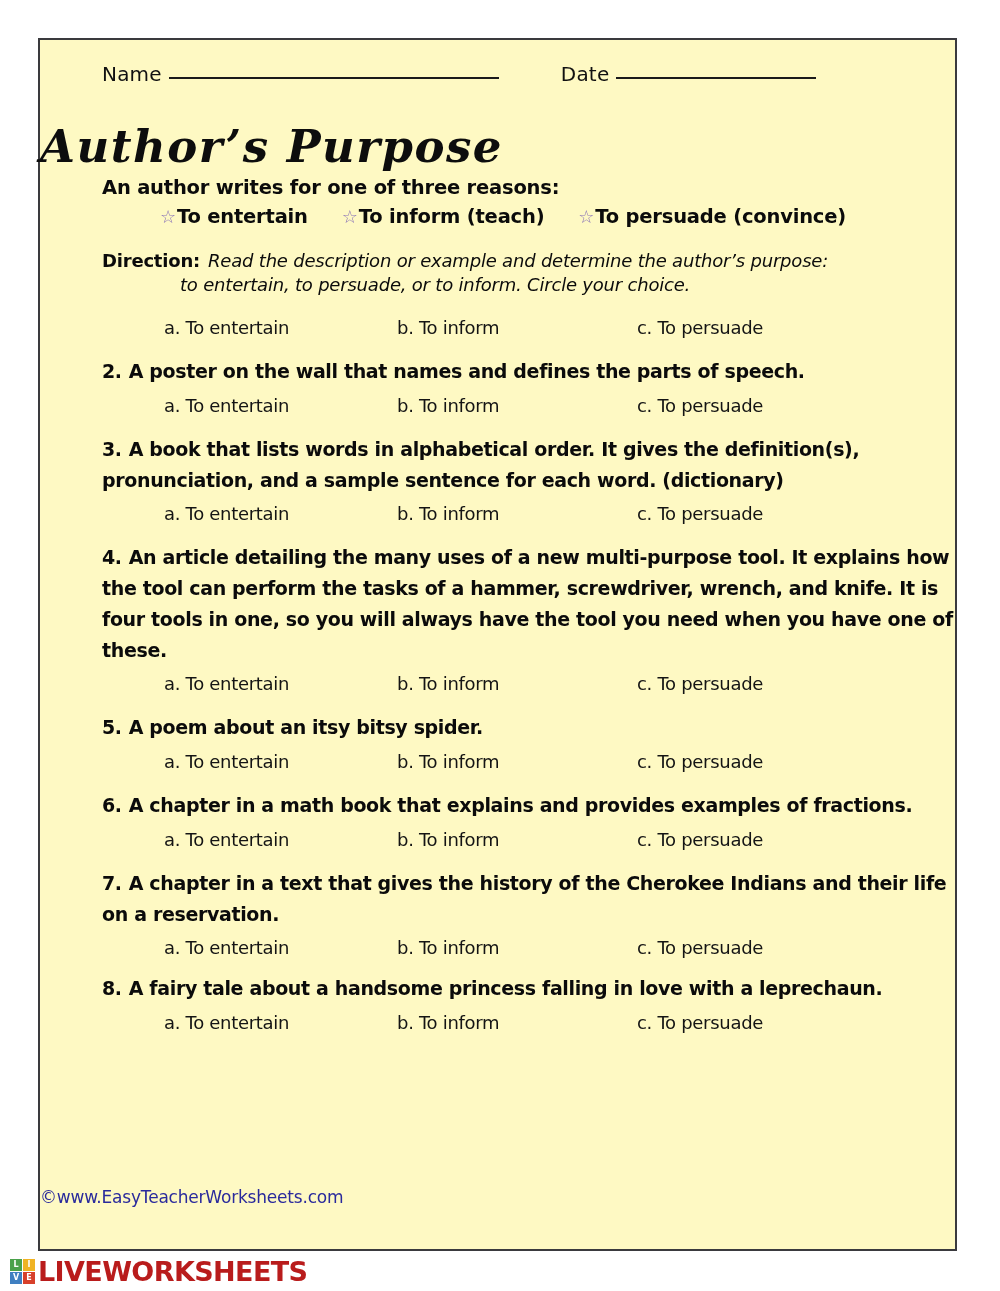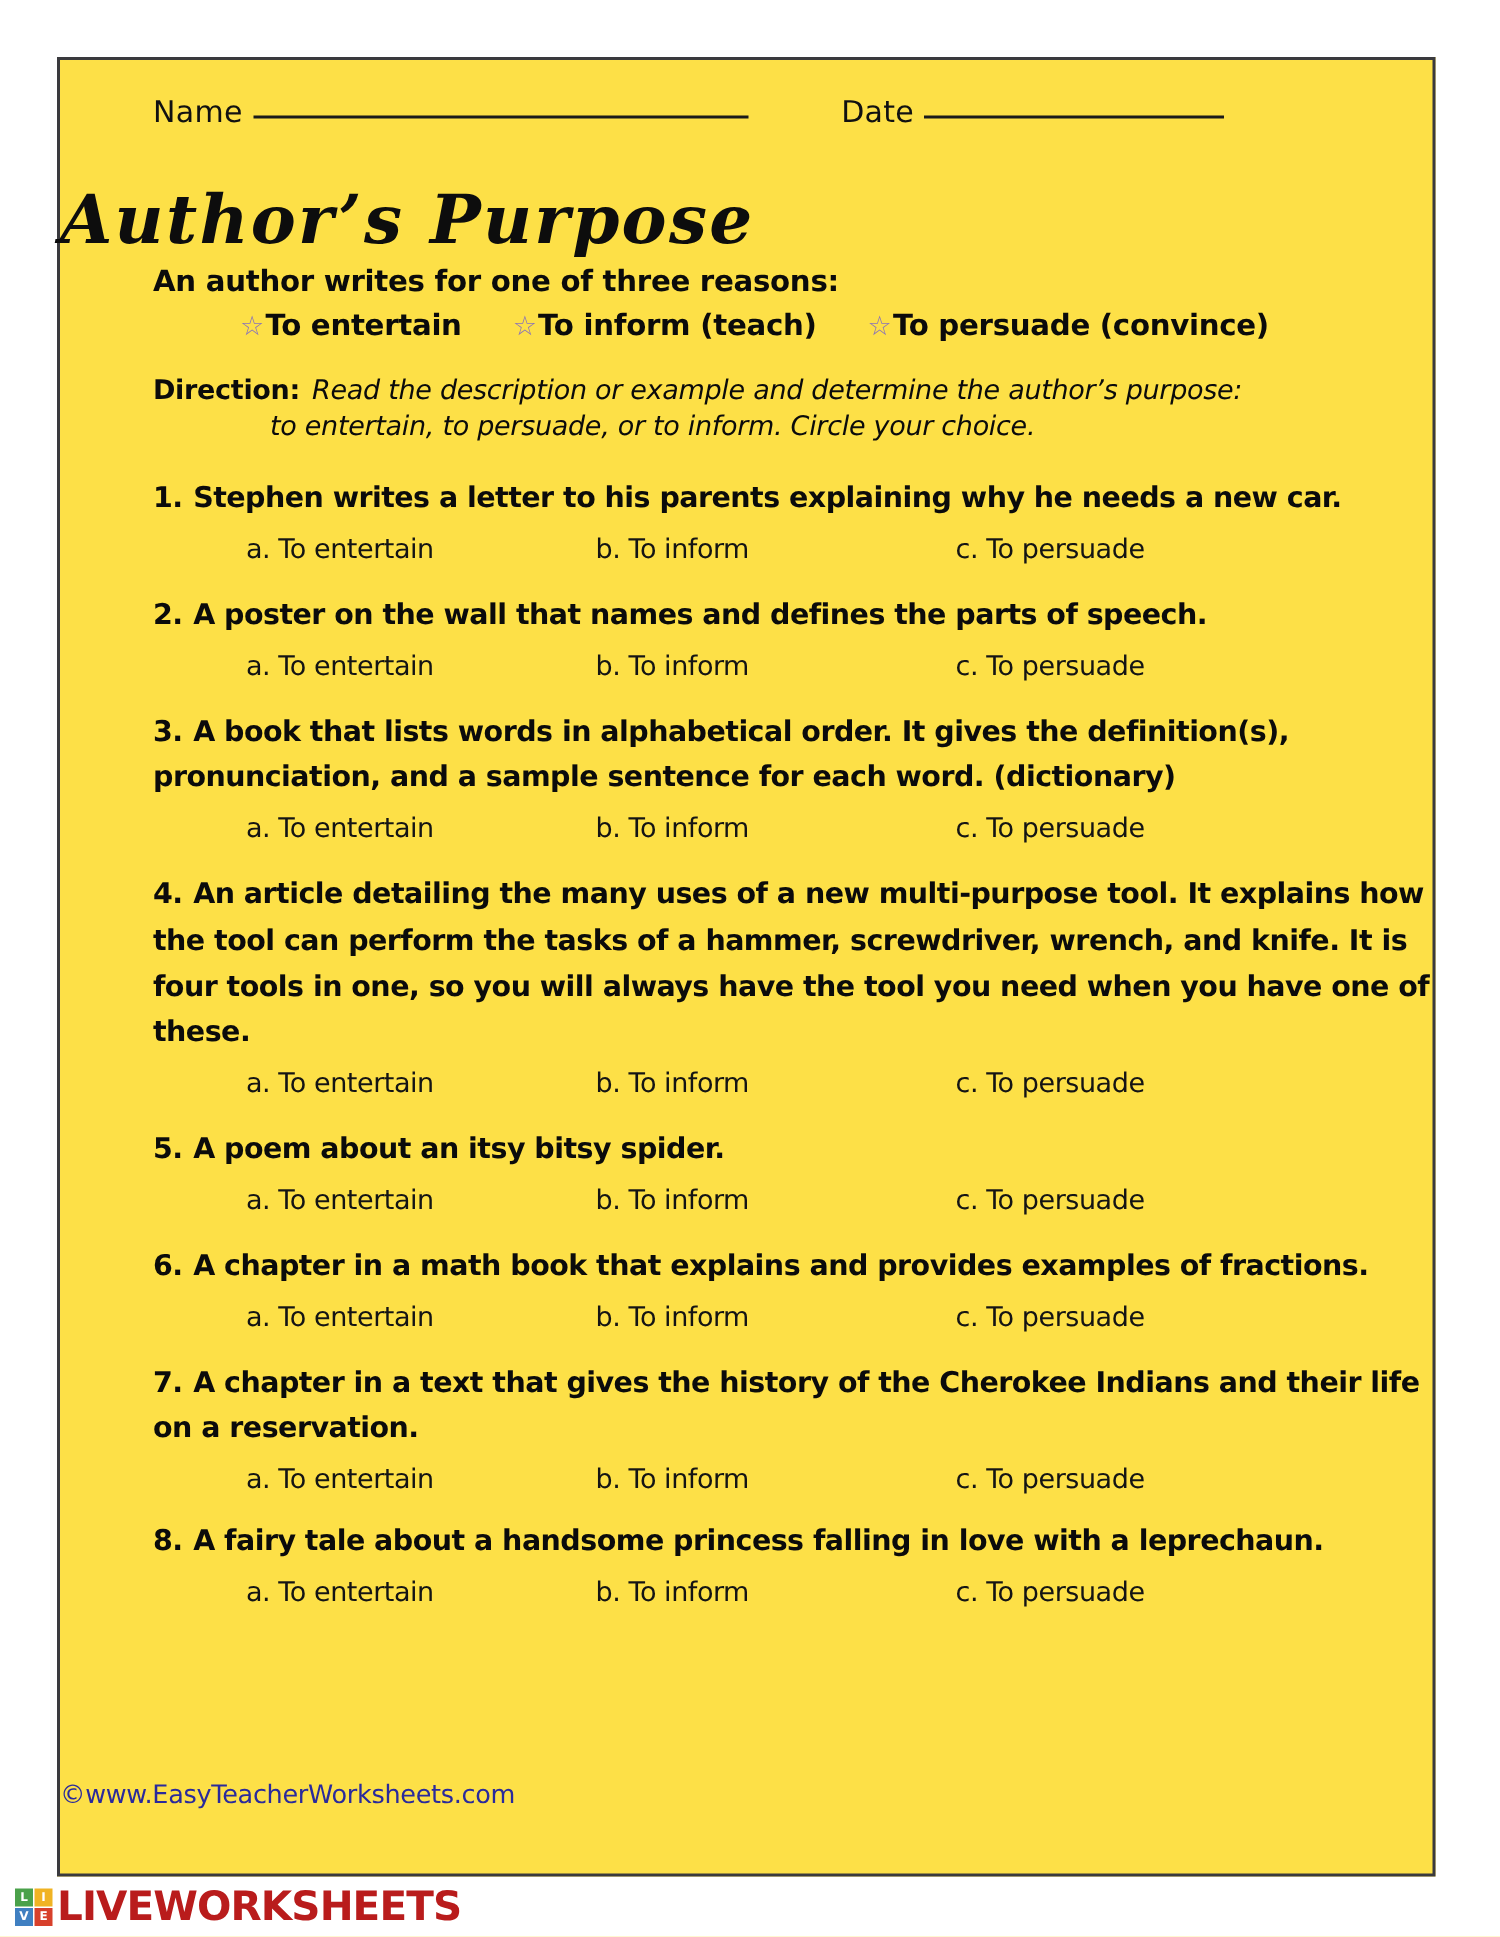--- a/index.html
+++ b/index.html
@@ -17,21 +17,21 @@
 
   
   #sheet {
     position: absolute;
     left: 38px;
     top: 38px;
     width: 919px;
     height: 1213px;
     box-sizing: border-box;
     border: 2px solid #3a3a3e;
-    background: #fde047;
+    background: #fef9c3;
   }
 
   
   .namedate {
     position: absolute;
     left: 62px;
     top: 22px;
     width: 800px;
     display: flex;
     align-items: baseline;
@@ -243,23 +243,20 @@
     </div>
 
     <div class="direction">
       <span class="dir-label">Direction:</span><span class="dir-text">Read the description or example and determine the author’s purpose:</span>
       <span class="dir-line2">to entertain, to persuade, or to  inform.  Circle your choice.</span>
     </div>
 
     <div class="qlist">
 
       <div class="qblock">
-        <p class="question">
-          <span class="q-num">1.</span><span>Stephen writes a letter to his parents explaining why he needs a new car.</span>
-        </p>
         <div class="options">
           <span class="opt opt-a">a. To entertain</span>
           <span class="opt opt-b">b.  To inform</span>
           <span class="opt opt-c">c.  To persuade</span>
         </div>
       </div>
 
       <div class="qblock">
         <p class="question">
           <span class="q-num">2.</span><span>A poster on the wall that names and defines the parts of speech.</span>

